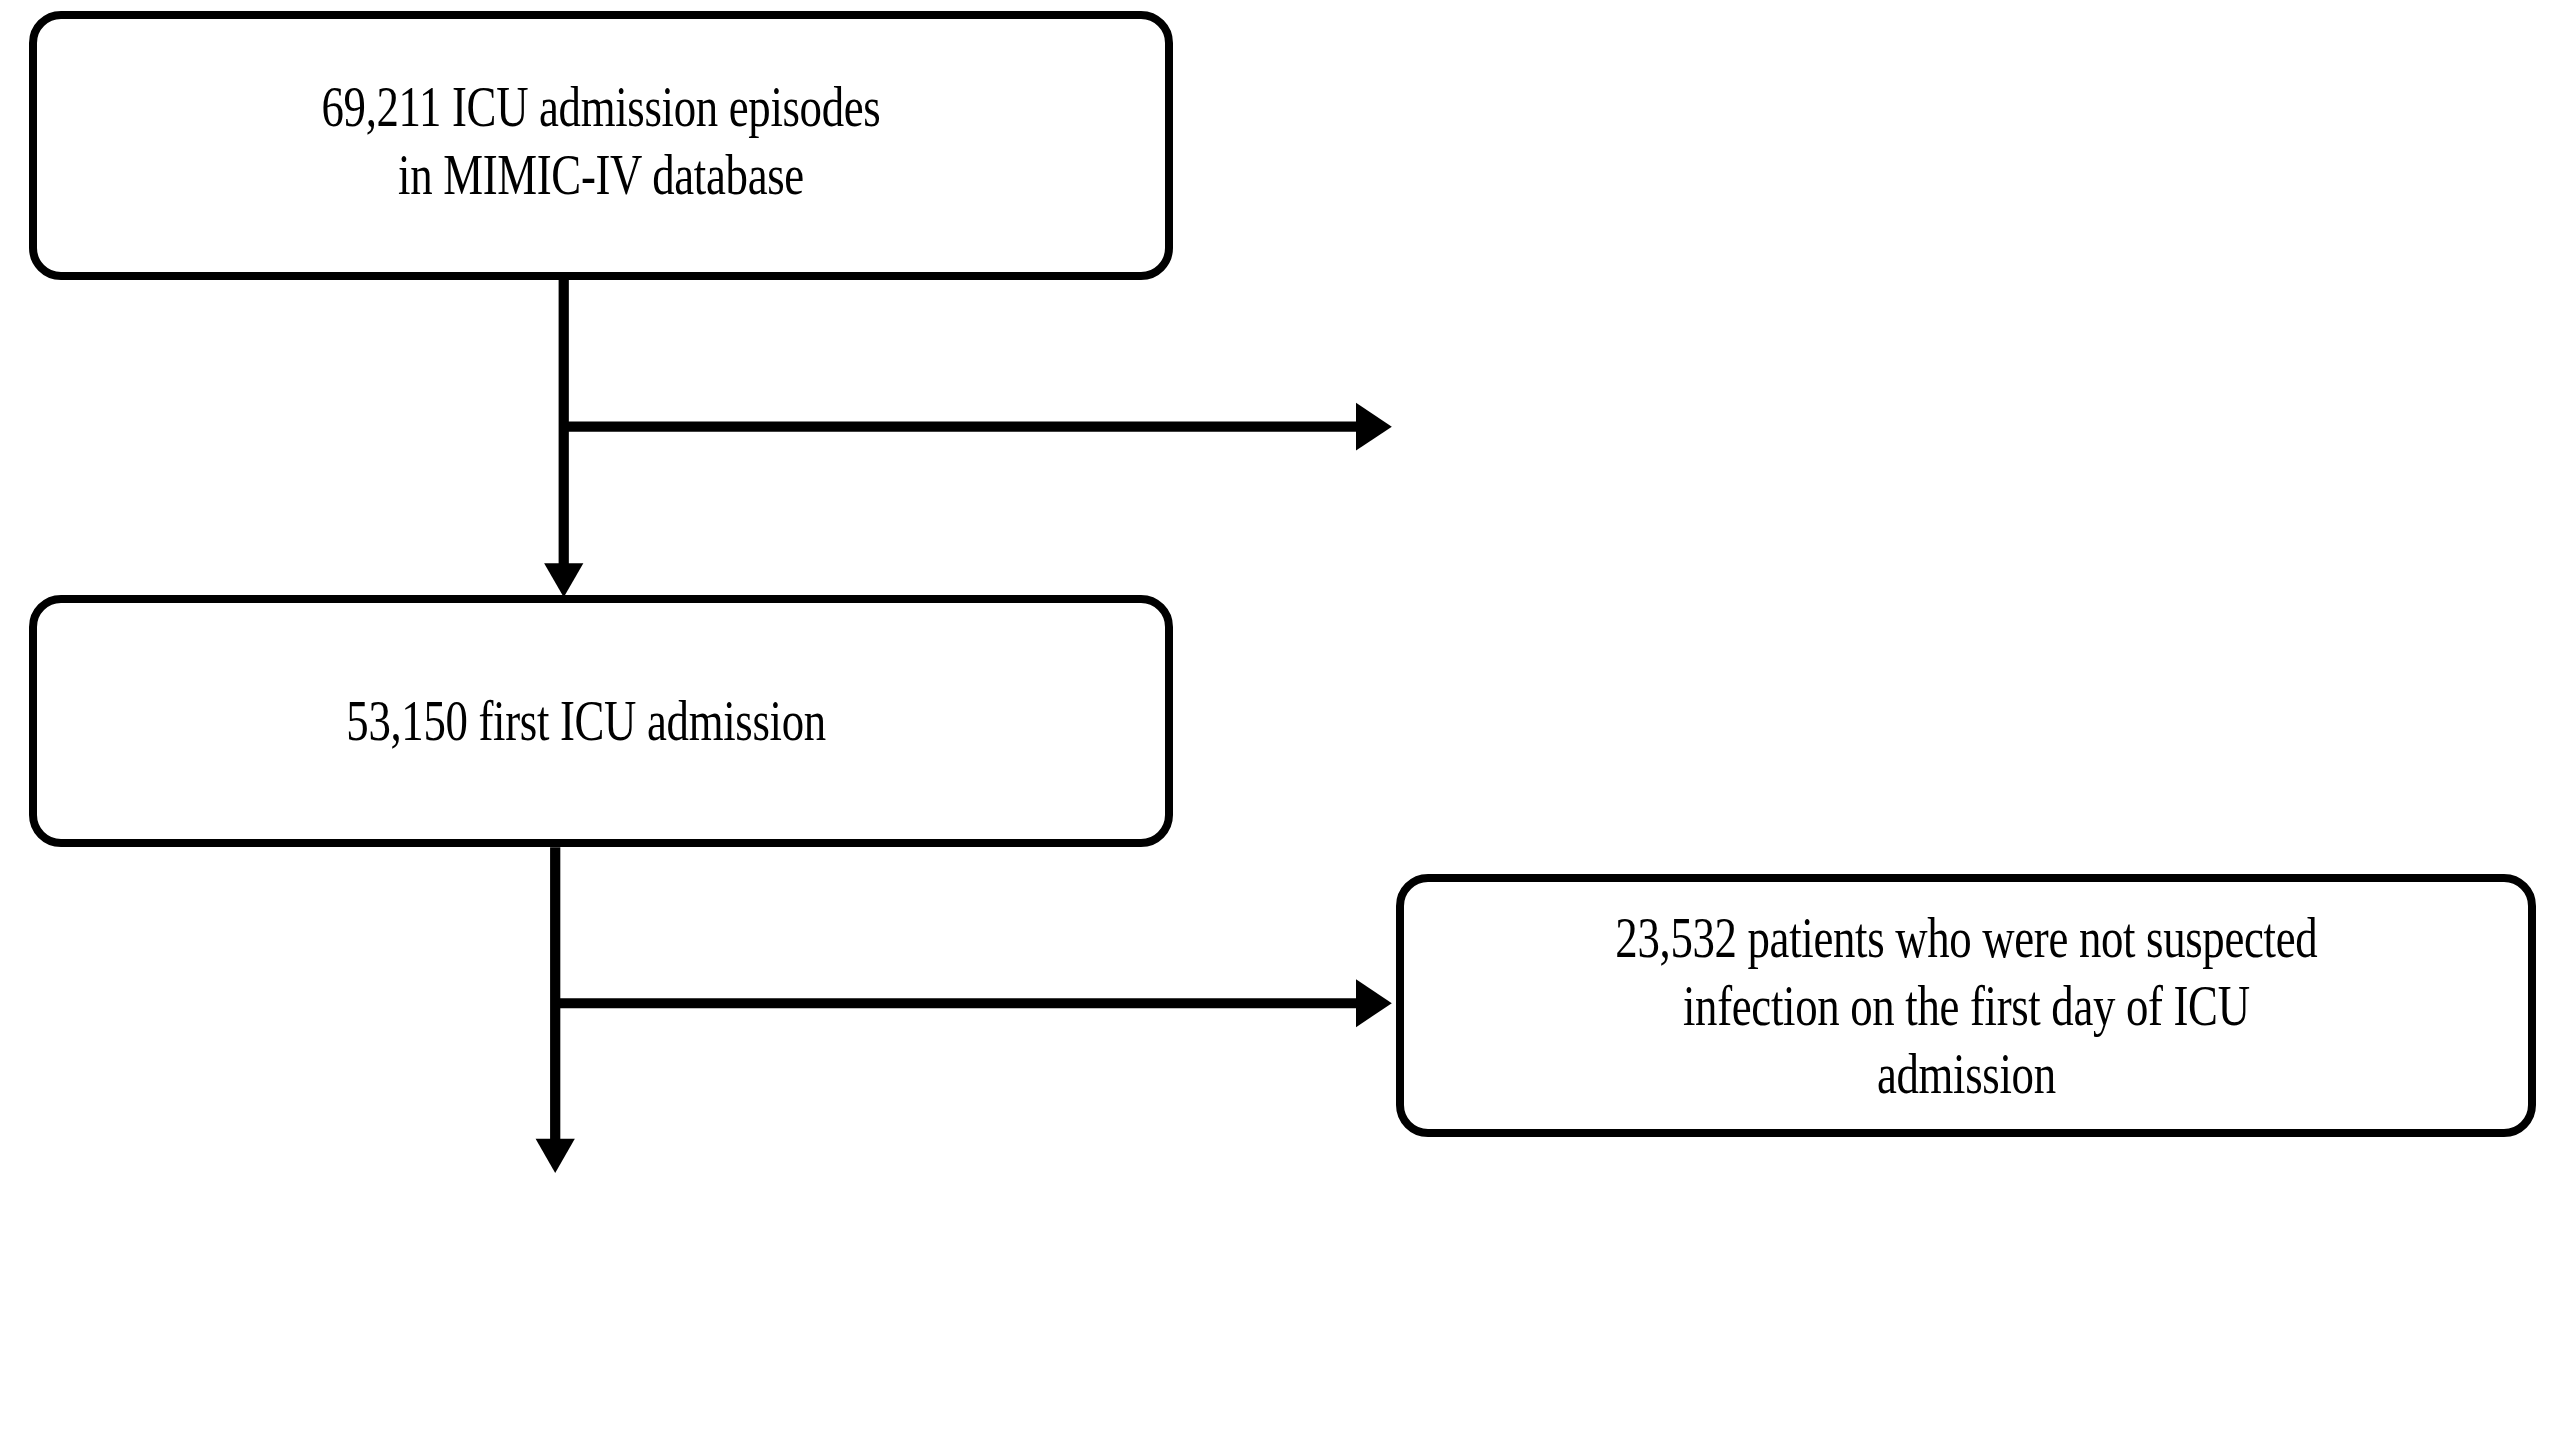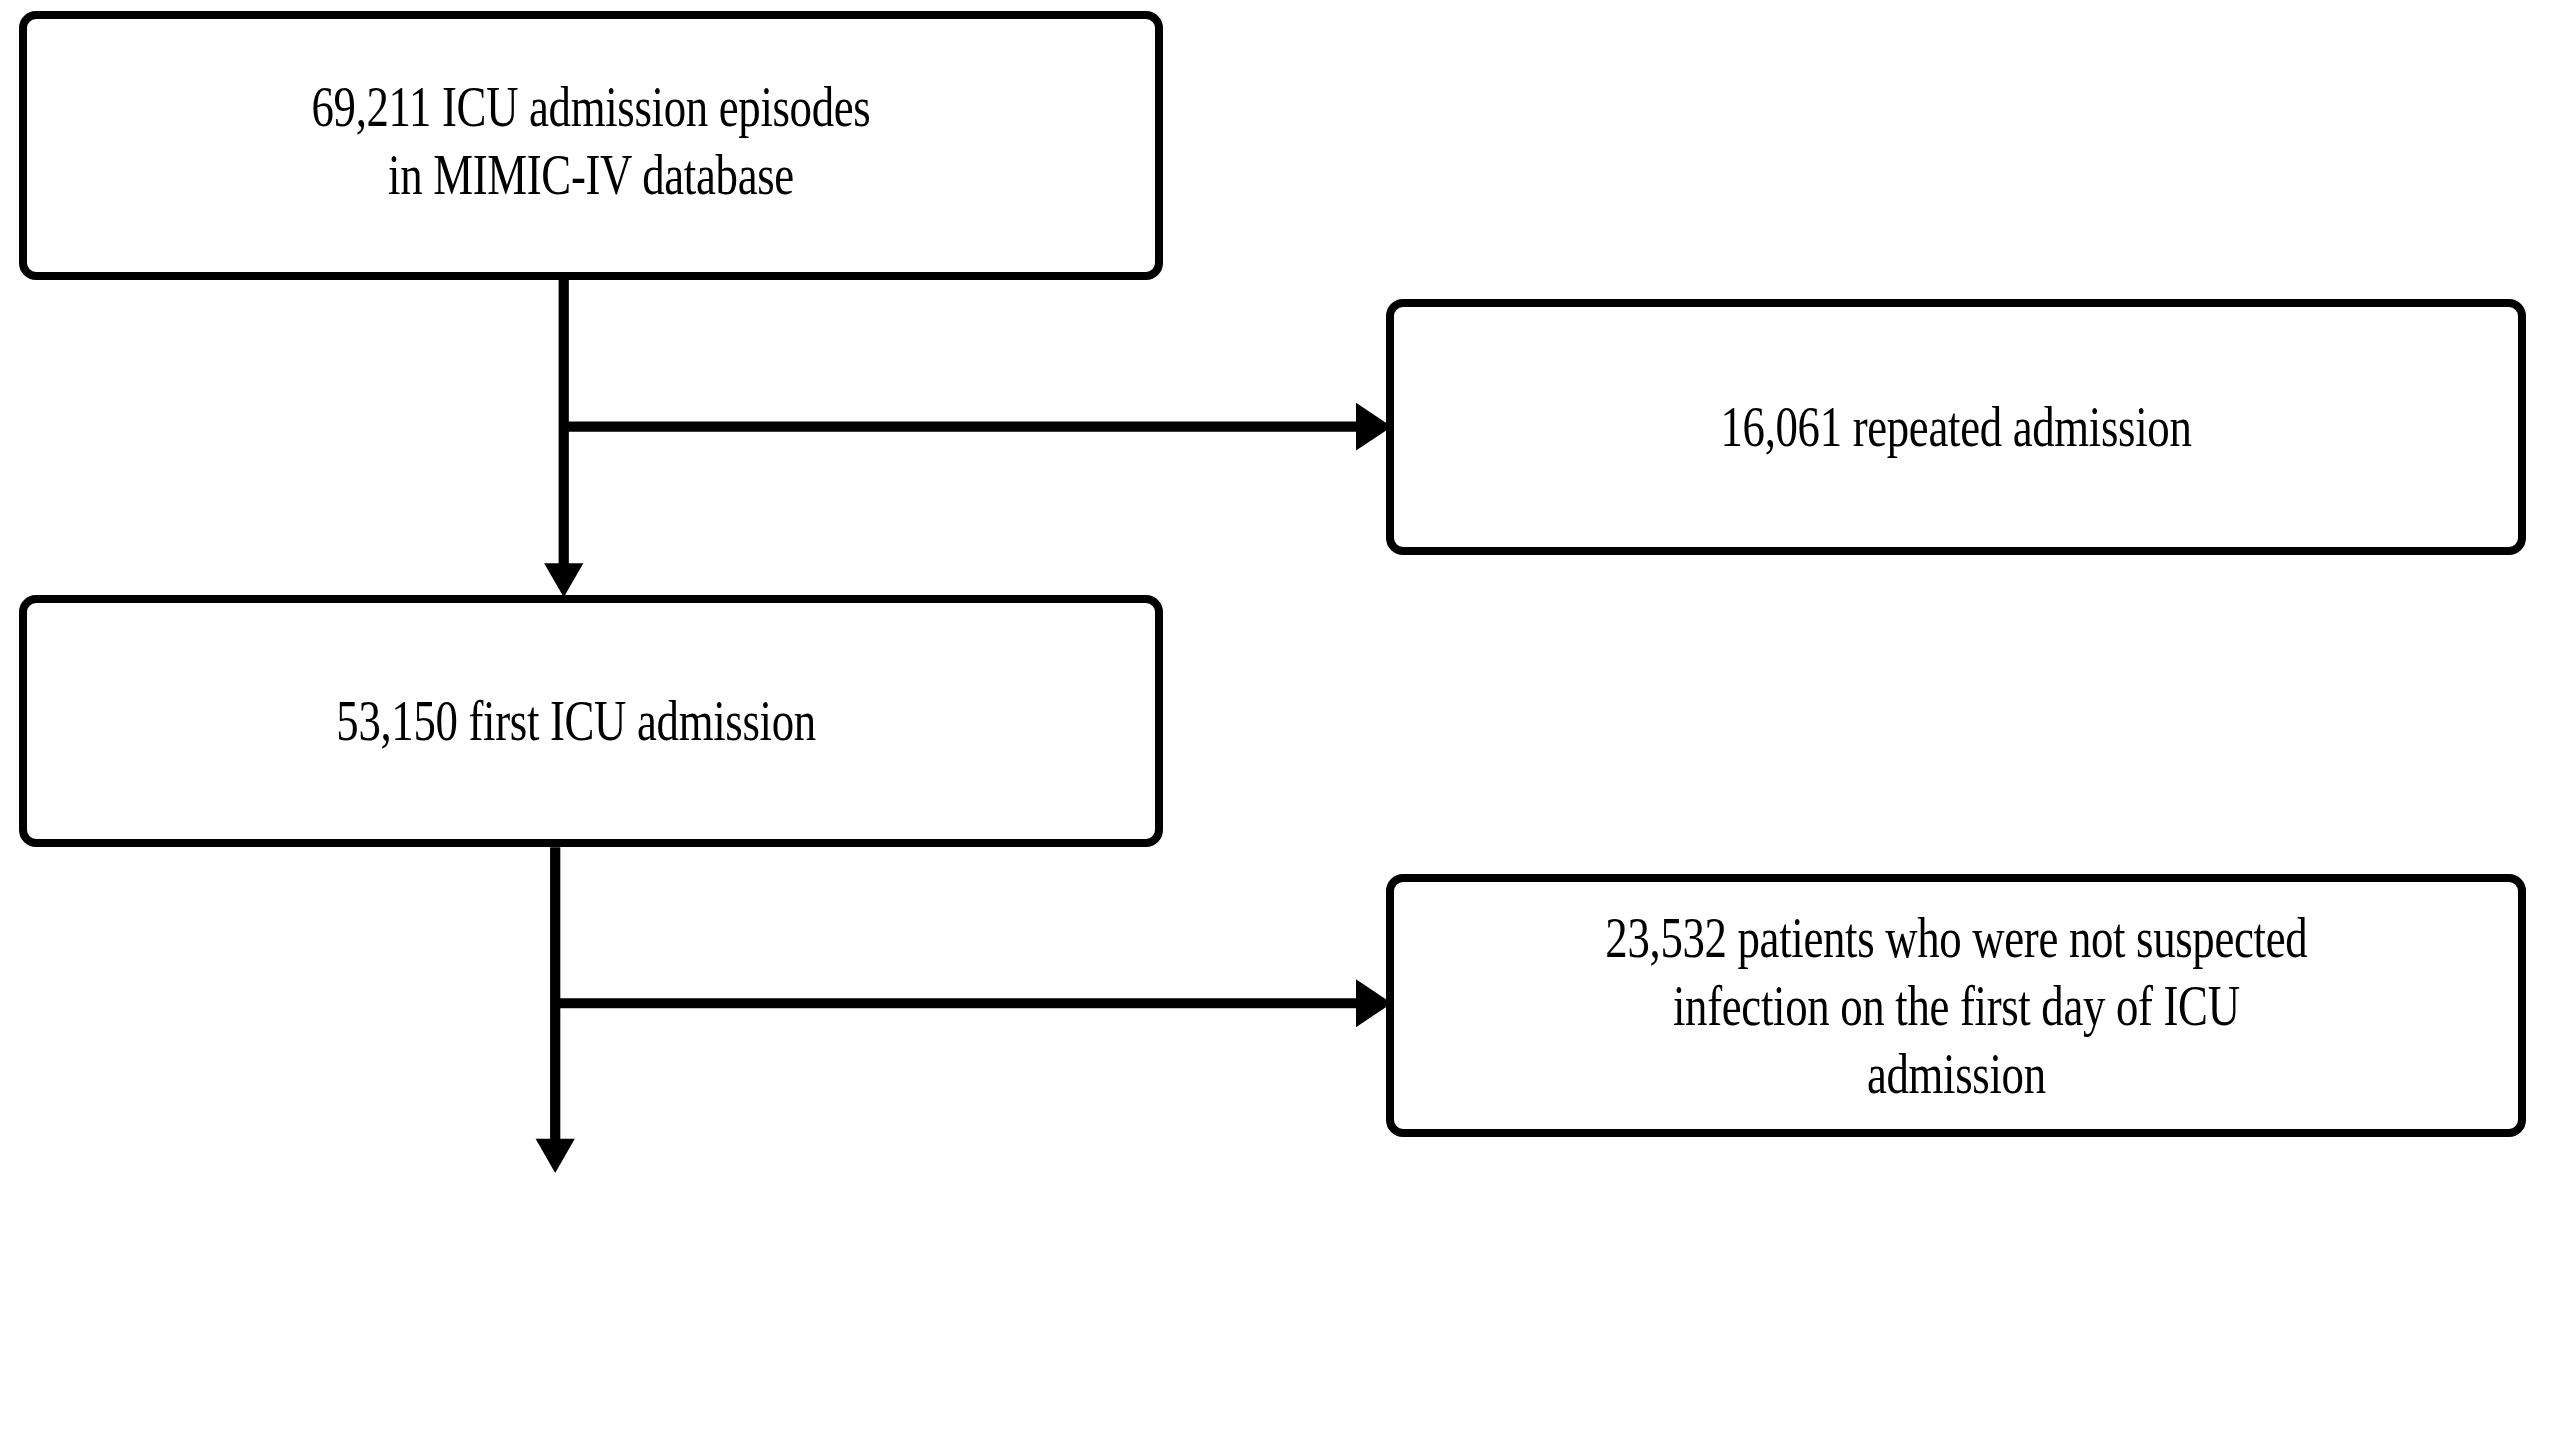--- a/index.html
+++ b/index.html
@@ -21,24 +21,25 @@
     left: 0;
     top: 0;
     width: 2550px;
     height: 1453px;
   }
   .node-box {
     position: absolute;
     box-sizing: border-box;
     background: #ffffff;
     border: 8.5px solid #000000;
-    border-radius: 17px;
+    border-radius: 32px;
     display: flex;
     align-items: center;
     justify-content: center;
+    margin-left: 10px;
   }
   .node-text {
     text-align: center;
     color: #000000;
     font-family: "Liberation Serif", "DejaVu Serif", serif;
     font-size: 56px;
     line-height: 68px;
     letter-spacing: -0.4px;
     transform: scaleX(0.80);
     transform-origin: center center;
@@ -86,23 +87,20 @@
       <line x1="651" y1="1176" x2="1598" y2="1176" stroke="#000000" stroke-width="12"></line>
       <path d="M 1590 1148 L 1632 1176 L 1590 1204 Z" fill="#000000"></path>
     </g>
   </svg>
 
   <div class="node-box" id="node-1" style="left:19px; top:11px; width:1144px; height:269px;">
     <div class="node-text">69,211 ICU admission episodes
 in MIMIC-IV database</div>
   </div>
 
-  <div class="node-box" id="node-side-1" style="left:1386px; top:299px; width:1140px; height:256px;">
-    <div class="node-text">16,061 repeated admission</div>
-  </div>
 
   <div class="node-box" id="node-2" style="left:19px; top:595px; width:1144px; height:252px;">
     <div class="node-text">53,150 first ICU admission</div>
   </div>
 
   <div class="node-box" id="node-side-2" style="left:1386px; top:874px; width:1140px; height:263px;">
     <div class="node-text">23,532 patients who were not suspected
 infection on the first day of  ICU
 admission</div>
   </div>

